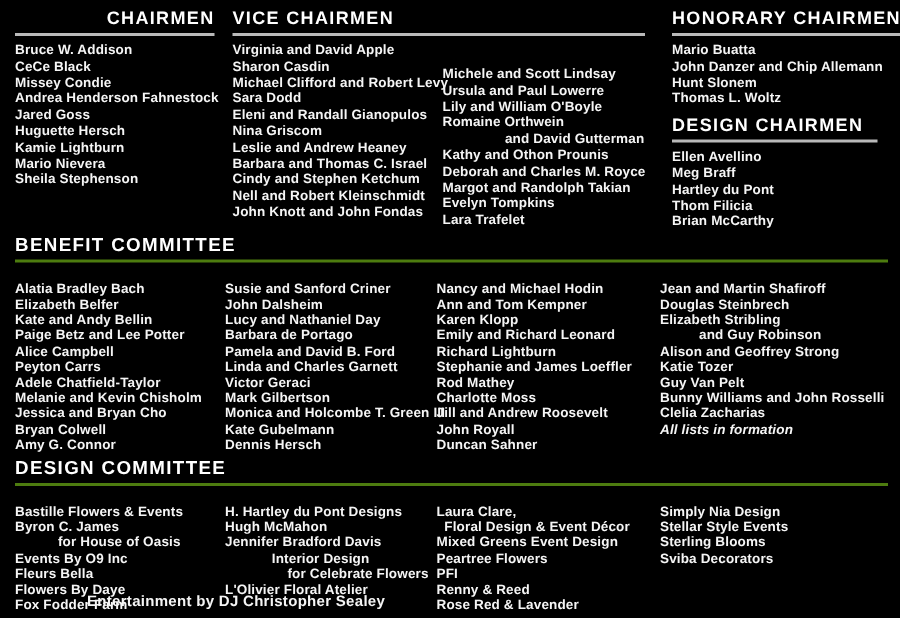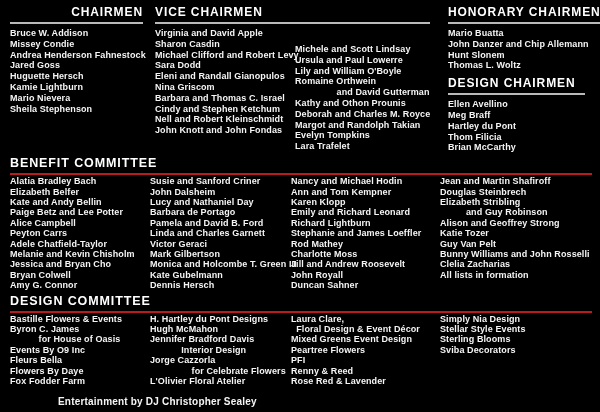--- a/index.html
+++ b/index.html
@@ -12,21 +12,21 @@
     position:relative;
     padding:5px 8px 0 10px;
     overflow:hidden;
   }
   .line {
     white-space:pre;
     font-size:9px;
     line-height:10.8px;
     letter-spacing:0.1px;
   }
-  .italic { }
+  .italic { font-style:italic; }
   .col-header {
     font-size:12px;
     line-height:14px;
     letter-spacing:0.9px;
     color:#ffffff;
     border-bottom:2px solid #b9b9b9;
     padding-bottom:3px;
     margin-bottom:4px;
     white-space:nowrap;
   }
@@ -39,23 +39,23 @@
   .col-right .dc-header { margin-top:5px; margin-right:16px; }
   .vc-cols { display:flex; }
   .vc-sub1 { width:140px; flex-shrink:0; }
   .vc-sub2 { flex:1;margin-top:16px; }
   .section { margin-top:3px; }
   .section-header {
     font-size:12.5px;
     line-height:14px;
     letter-spacing:0.9px;
     color:#ffffff;
-    border-bottom:2px solid #b91c1c;
+    border-bottom:2px solid #4d7c0f;
     padding-bottom:3px;
-    margin-bottom:1px;
+    margin-bottom:12px;
   }
   .section .line { line-height:10.4px; }
   .grid-row { display:flex; }
   .gc1 { width:140px; flex-shrink:0; }
   .gc2 { width:135px; flex-shrink:0; }
   .gc3 { width:155px; flex-shrink:0; padding-left:6px; }
   .gc4 { flex:1; }
   .footer-note {
     position:absolute;
     left:10px;
@@ -72,20 +72,21 @@
 <div class="page">
 
   <div class="top-row">
 
     <div class="col-chairmen">
       <div class="col-header">
         <span>CHAIRMEN</span>
       </div>
       <div class="name-list">
           <div class="line">Bruce W. Addison</div>
+          <div class="line">CeCe Black</div>
           <div class="line">Missey Condie</div>
           <div class="line">Andrea Henderson Fahnestock</div>
           <div class="line">Jared Goss</div>
           <div class="line">Huguette Hersch</div>
           <div class="line">Kamie Lightburn</div>
           <div class="line">Mario Nievera</div>
           <div class="line">Sheila Stephenson</div>
         </div>
     </div>
 
@@ -94,20 +95,21 @@
         <span>VICE CHAIRMEN</span>
       </div>
       <div class="vc-cols">
         <div class="vc-sub1">
             <div class="line">Virginia and David Apple</div>
             <div class="line">Sharon Casdin</div>
             <div class="line">Michael Clifford and Robert Levy</div>
             <div class="line">Sara Dodd</div>
             <div class="line">Eleni and Randall Gianopulos</div>
             <div class="line">Nina Griscom</div>
+            <div class="line">Leslie and Andrew Heaney</div>
             <div class="line">Barbara and Thomas C. Israel</div>
             <div class="line">Cindy and Stephen Ketchum</div>
             <div class="line">Nell and Robert Kleinschmidt</div>
             <div class="line">John Knott and John Fondas</div>
           </div>
         <div class="vc-sub2">
             <div class="line">Michele and Scott Lindsay</div>
             <div class="line">Ursula and Paul Lowerre</div>
             <div class="line">Lily and William O'Boyle</div>
             <div class="line">Romaine Orthwein</div>
@@ -216,21 +218,20 @@
           <div class="line">Events By O9 Inc</div>
           <div class="line">Fleurs Bella</div>
           <div class="line">Flowers By Daye</div>
           <div class="line">Fox Fodder Farm</div>
         </div>
       <div class="gc2">
           <div class="line">H. Hartley du Pont Designs</div>
           <div class="line">Hugh McMahon</div>
           <div class="line">Jennifer Bradford Davis</div>
           <div class="line">            Interior Design</div>
-          <div class="line">Jorge Cazzorla</div>
           <div class="line">                for Celebrate Flowers</div>
           <div class="line">L'Olivier Floral Atelier</div>
         </div>
       <div class="gc3">
           <div class="line">Laura Clare,</div>
           <div class="line">  Floral Design &amp; Event Décor</div>
           <div class="line">Mixed Greens Event Design</div>
           <div class="line">Peartree Flowers</div>
           <div class="line">PFI</div>
           <div class="line">Renny &amp; Reed</div>

